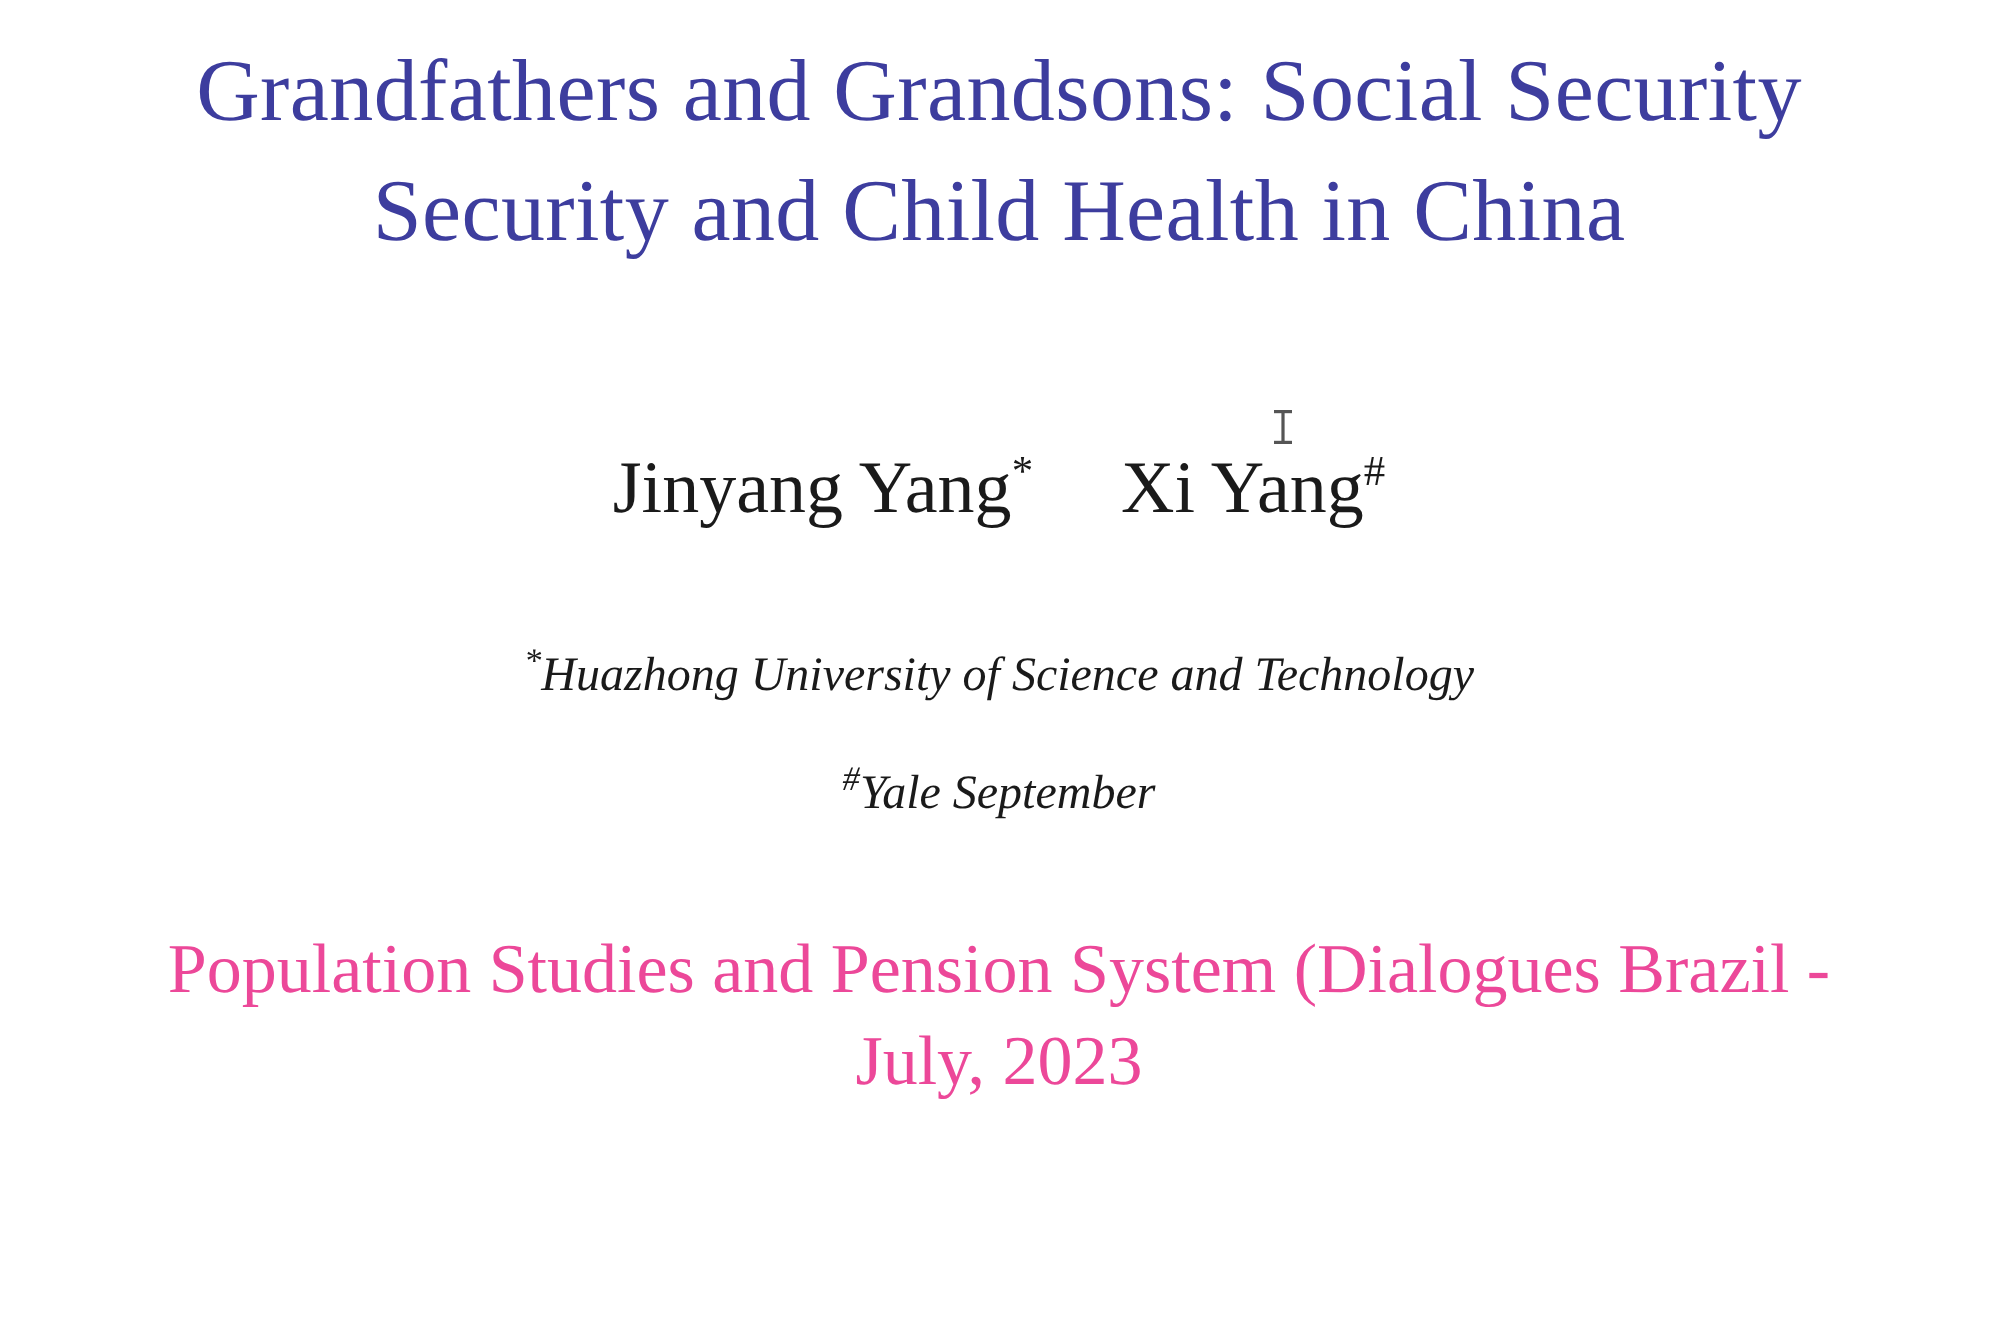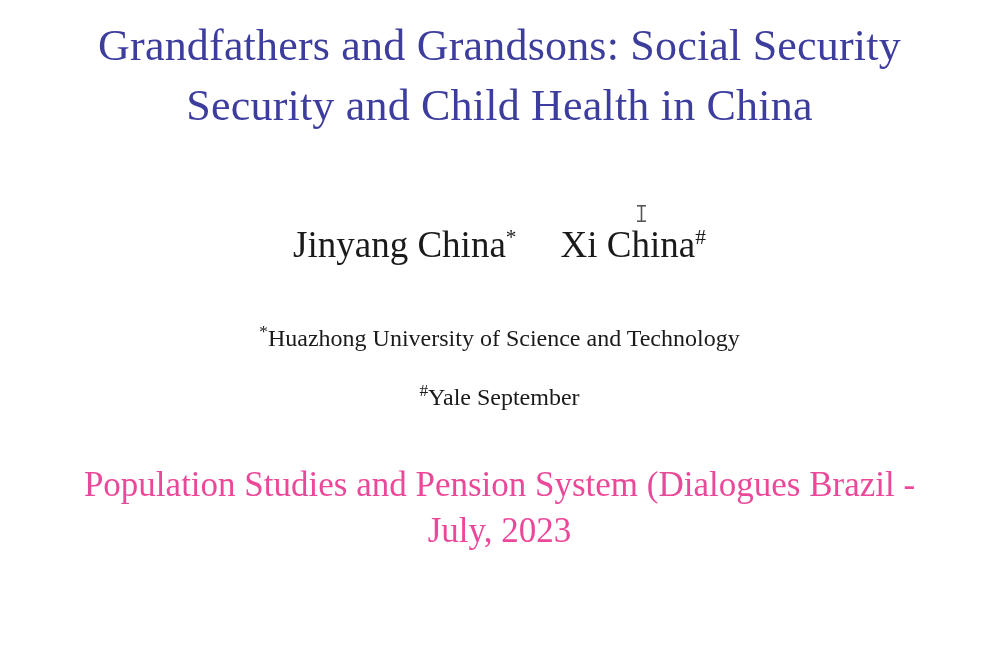--- a/index.html
+++ b/index.html
@@ -69,20 +69,21 @@
   
   .affiliation {
     position: absolute;
     left: 0;
     width: 999px;
     text-align: center;
     color: #1a1a1a;
     font-size: 24px;
     line-height: 30px;
     white-space: nowrap;
+    font-style: italic;
   }
   #affiliation-1 { top: 323px; }
   #affiliation-2 { top: 382px; }
   .affiliation .sup {
     font-size: 0.72em;
     vertical-align: super;
     line-height: 0;
   }
 
   
@@ -115,21 +116,21 @@
 <body>
 
 <div id="slide">
 
   <div id="title-block">
     <span class="title-line">Grandfathers and Grandsons: Social Security</span>
     <span class="title-line">Security and Child Health in China</span>
   </div>
 
   <div id="authors-block">
-    <span class="author"><span>Jinyang China</span><span class="sup">*</span></span><span class="author-sep"></span><span class="author"><span>Xi China</span><span class="sup">#</span></span>
+    <span class="author"><span>Jinyang Yang</span><span class="sup">*</span></span><span class="author-sep"></span><span class="author"><span>Xi Yang</span><span class="sup">#</span></span>
   </div>
 
   <div class="affiliation" id="affiliation-1"><span class="sup">*</span><span>Huazhong University of Science and Technology</span></div>
 
   <div class="affiliation" id="affiliation-2"><span class="sup">#</span><span>Yale September</span></div>
 
   <div id="venue-block">
     <span class="venue-line">Population Studies and Pension System (Dialogues Brazil -</span>
     <span class="venue-line">July, 2023</span>
   </div>

